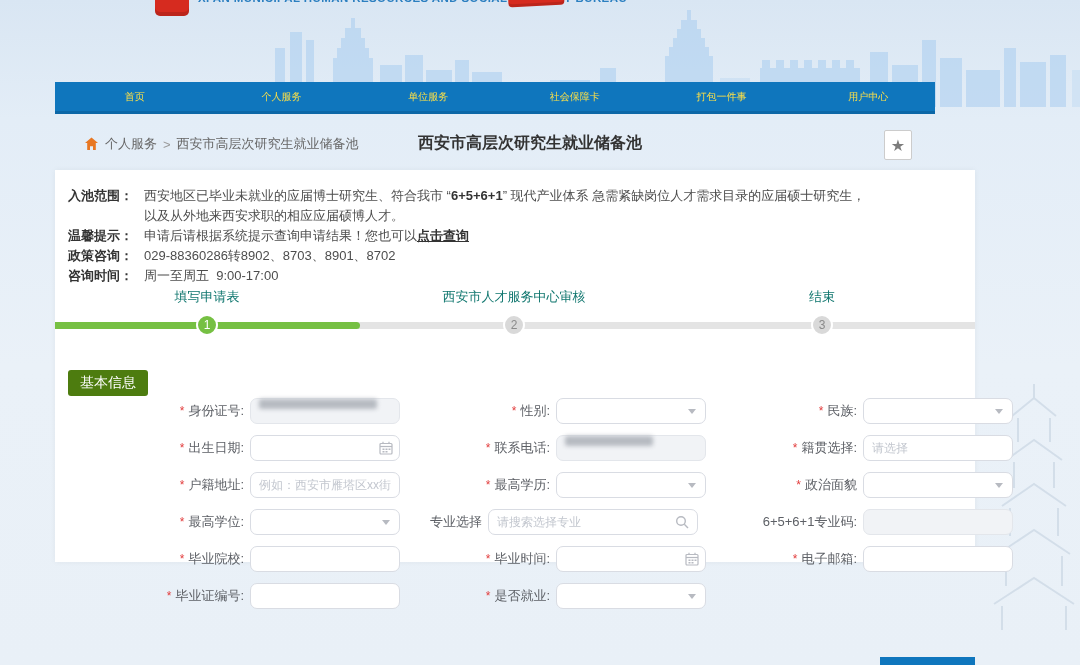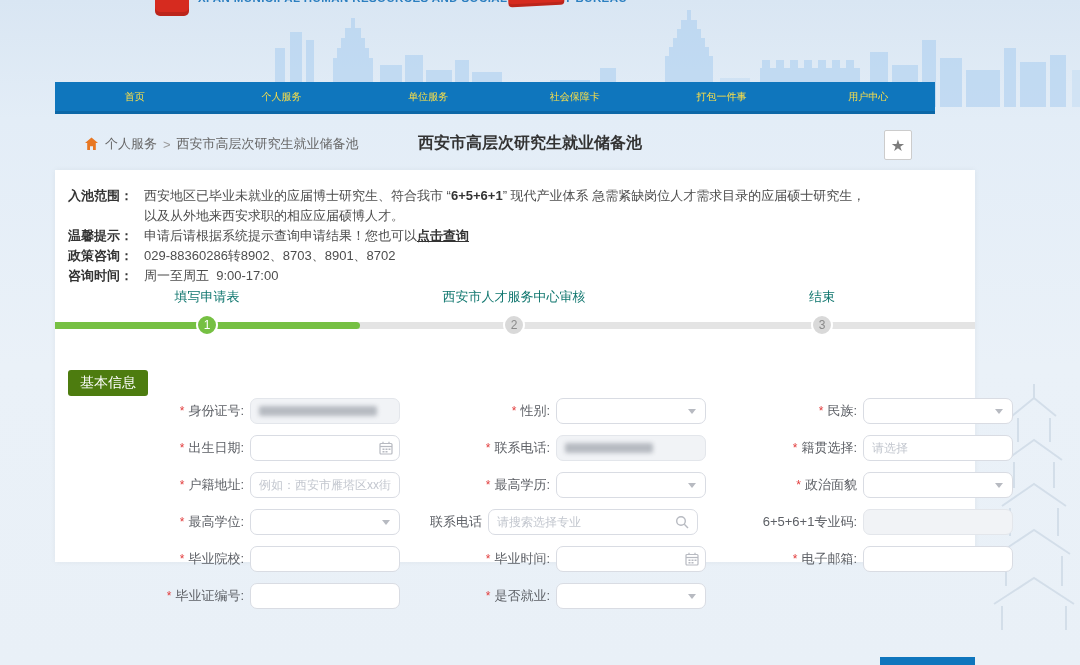--- a/index.html
+++ b/index.html
@@ -70,21 +70,21 @@
   .form-grid { position:absolute; left:0; top:222px; width:920px; display:grid;
                grid-template-columns:300px 307px 313px; grid-auto-rows:37px; align-items:center;margin-left:45px; }
   .cell { display:flex; align-items:center; }
   .flabel { width:150px; text-align:right; font-size:13px; color:#5d6066; padding-right:6px;
             flex-shrink:0; white-space:nowrap; box-sizing:content-box; }
   .form-grid .cell:nth-child(3n+1) .flabel { width:144px; }
   .cell.required .flabel::before { content:"*"; color:#e23c3c; margin-right:4px; font-size:12px; }
   .cell.wide .flabel { width:82px !important; }
 
   .ctrl { position:relative; width:150px; height:26px; border:1px solid #d9dce3; border-radius:7px;
-          background:#fff; box-sizing:border-box; display:flex; align-items:center; }
+          background:#fff; box-sizing:border-box; display:flex; align-items:flex-start; }
   .ctrl.wide { width:210px; }
   .ctrl.disabled { background:#f1f3f6; border-color:#e3e6eb; }
   .ctrl input { border:none; outline:none; width:100%; height:100%; padding:0 8px; font-size:12px;
                 background:transparent; color:#333; font-family:inherit; }
   .ctrl input::placeholder { color:#c3c7cf; }
   .caret { position:absolute; right:9px; top:50%; margin-top:-2px; width:0; height:0;
            border-left:4px solid transparent; border-right:4px solid transparent;
            border-top:5px solid #b7bac1; }
   .icon-right { position:absolute; right:6px; top:50%; transform:translateY(-50%); line-height:0; }
   .mask-bar { height:10px; background:#b6bac1; border-radius:2px; filter:blur(2px); margin-left:8px; }
@@ -282,21 +282,21 @@
           </div>
       </div>
       <div class="cell required">
         <span class="flabel">最高学位:</span>
         <div class="ctrl">
             <span class="caret"></span>
           </div>
       </div>
 
       <div class="cell wide">
-        <span class="flabel">联系电话</span>
+        <span class="flabel">专业选择</span>
         <div class="ctrl wide">
           <input type="text" placeholder="请搜索选择专业" style="">
           <span class="icon-right" style="right:8px"><svg width="14" height="14" viewBox="0 0 14 14">
                 <circle cx="6" cy="6" r="4.3" fill="none" stroke="#b7bac1" stroke-width="1.4"></circle>
                 <line x1="9.3" y1="9.3" x2="13" y2="13" stroke="#b7bac1" stroke-width="1.4"></line>
               </svg></span>
         </div>
       </div>
       <div class="cell">
         <span class="flabel">6+5+6+1专业码:</span>

